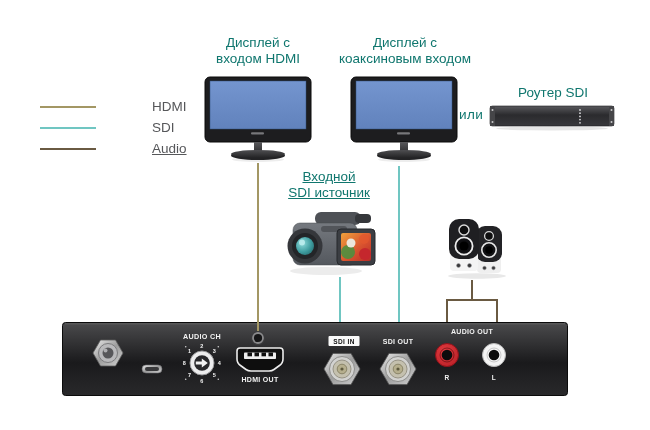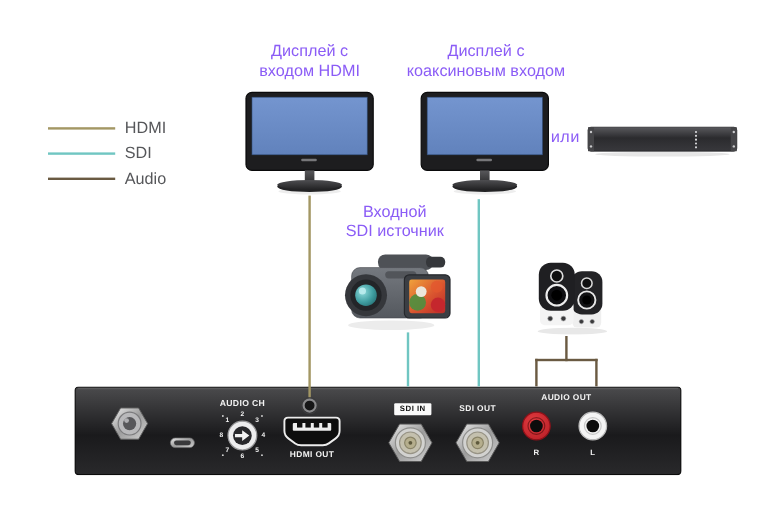--- a/index.html
+++ b/index.html
@@ -1,23 +1,23 @@
 <!DOCTYPE html>
 <html><head>
 <meta charset="utf-8">
 <style>
   html,body{margin:0;padding:0;background:#fff;}
   .canvas{position:relative;width:650px;height:430px;background:#ffffff;overflow:hidden;
           font-family:"Liberation Sans",sans-serif;color:#56575a;}
   .abs{position:absolute;}
-  .lbl{position:absolute;white-space:pre-line;text-align:center;font-size:13.5px;line-height:16px;color:#8b5cf6;}
+  .lbl{position:absolute;white-space:pre-line;text-align:center;font-size:13.5px;line-height:16px;color:#0f766e;}
   .cline{position:absolute;width:2px;}
   .hline{position:absolute;height:2px;}
   .legend-swatch{position:absolute;width:56px;height:2px;}
-  .legend-label{position:absolute;font-size:13.5px;color:#56575a;}
+  .legend-label{position:absolute;font-size:13.5px;color:#56575a;margin-left:48px;}
   svg{display:block;}
   text{font-family:"Liberation Sans",sans-serif;}
   .ptxt{fill:#f2f2f2;font-weight:bold;letter-spacing:.3px;}
 </style>
 </head>
 <body>
 
 <div class="canvas">
 
   <svg width="0" height="0" class="abs" aria-hidden="true">
@@ -69,29 +69,30 @@
       </radialGradient>
     </defs>
   </svg>
 
   <div>
     <div class="legend-swatch" style="left: 40px; top: 106px; background-color: rgb(163, 151, 100);"></div>
     <div class="legend-swatch" style="left: 40px; top: 127px; background-color: rgb(112, 198, 194);"></div>
     <div class="legend-swatch" style="left: 40px; top: 148px; background-color: rgb(106, 90, 66);"></div>
     <div class="legend-label" style="left:104px;top:99px;">HDMI</div>
     <div class="legend-label" style="left:104px;top:120px;">SDI</div>
-    <div class="legend-label" style="left:104px;top:141px;">Audio</div>
+    <div class="legend-label" style="left:104px;top:141px;text-decoration:underline;">Audio</div>
   </div>
 
   <div class="lbl" style="left:188px;top:35px;width:140px;">Дисплей с
 входом HDMI</div>
   <div class="lbl" style="left:320px;top:35px;width:170px;">Дисплей с
 коаксиновым входом</div>
+  <div class="lbl" style="left:483px;top:85px;width:140px;">Роутер SDI</div>
   <div class="lbl" style="left:455px;top:108px;width:32px;font-family:Liberation Mono, monospace;">или</div>
-  <div class="lbl" style="left:258px;top:169px;width:142px;">Входной
+  <div class="lbl" style="left:258px;top:169px;width:142px;text-decoration:underline;">Входной
 SDI источник</div>
 
   <svg class="abs" style="left:203px;top:75px;" width="110" height="90" viewBox="0 0 110 90">
     <rect x="2" y="2" width="106" height="65" rx="5" fill="#1d1d1f" stroke="#0a0a0b"></rect>
     <rect x="7" y="6" width="96" height="48" fill="url(#screenGrad)" stroke="#33507e" stroke-width="0.5"></rect>
     <rect x="48" y="57.2" width="13" height="2.2" rx="1" fill="#77777a"></rect>
     <ellipse cx="55" cy="84.5" rx="26" ry="2.5" fill="#ededed"></ellipse>
     <rect x="51" y="67" width="8" height="11" fill="url(#neckGrad)"></rect>
     <ellipse cx="55" cy="80.5" rx="27" ry="4.5" fill="#232325"></ellipse>
     <ellipse cx="55" cy="79" rx="27" ry="4" fill="url(#baseGrad)"></ellipse>

